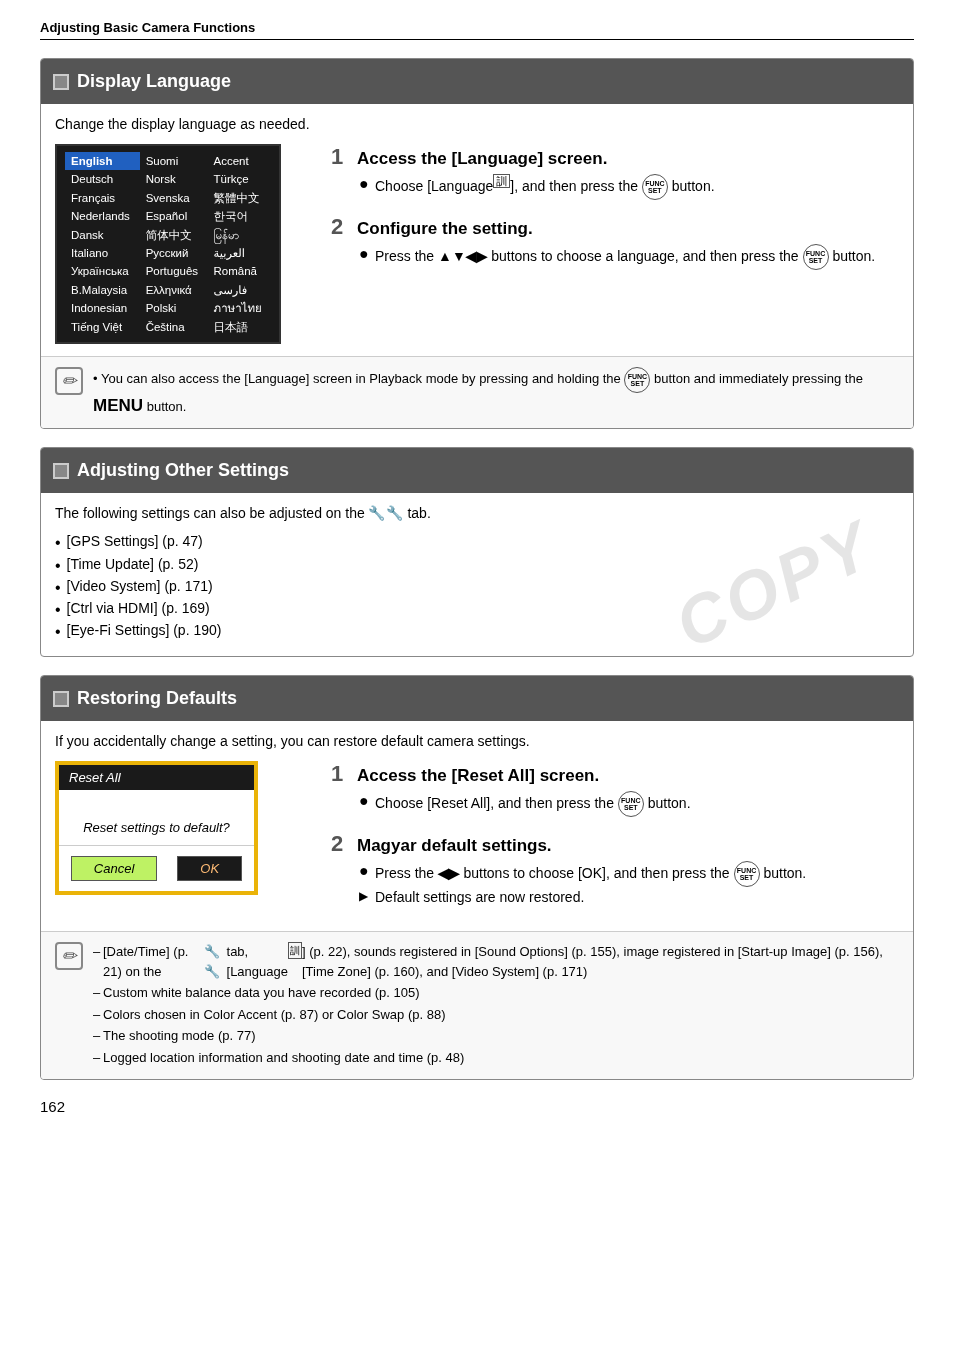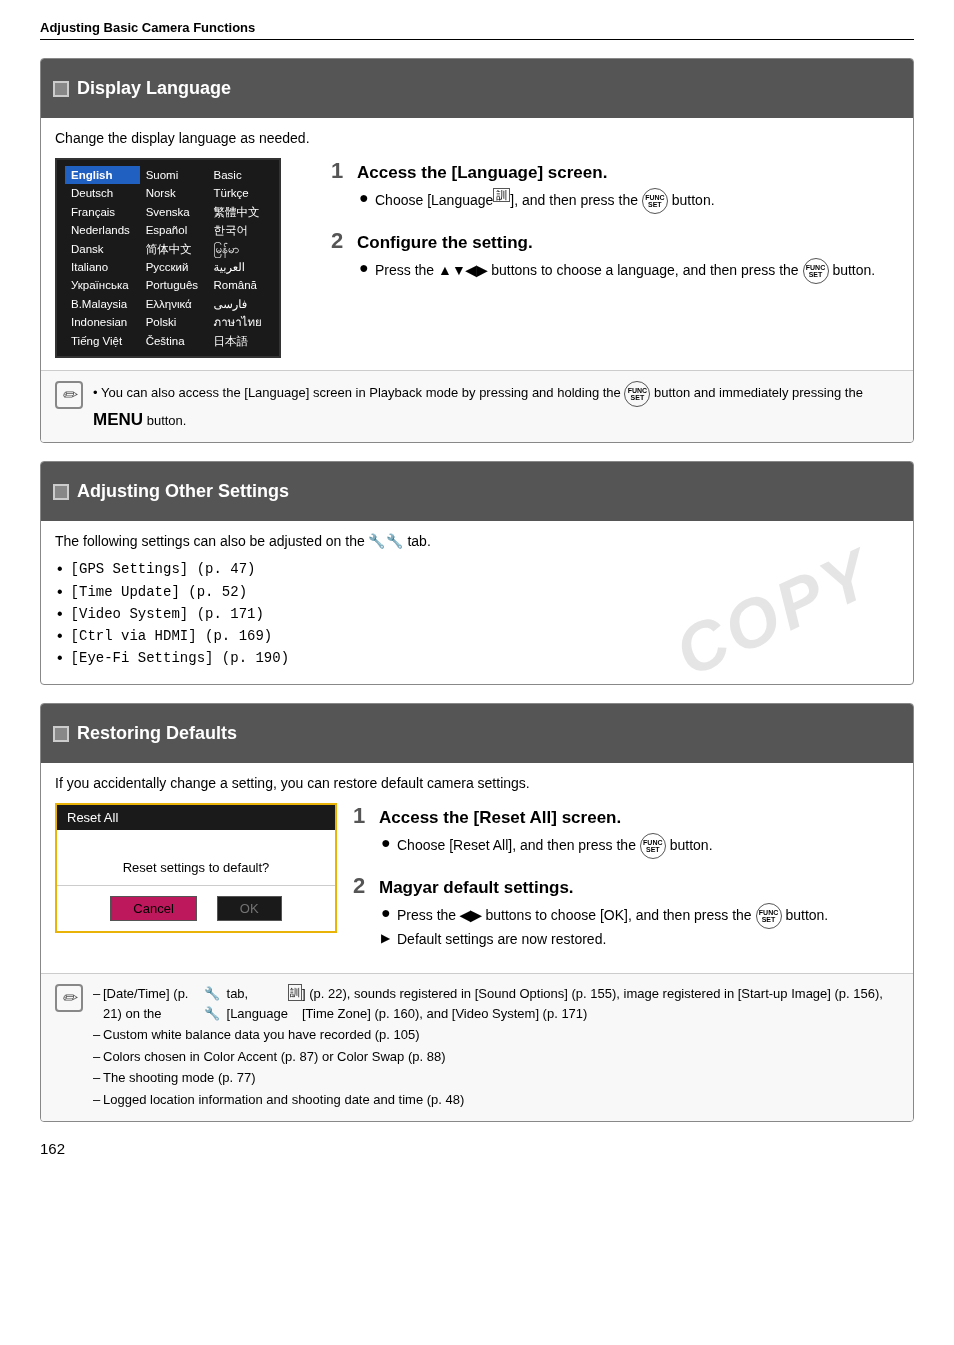--- a/index.html
+++ b/index.html
@@ -24,21 +24,21 @@
       border: 1px solid #888;
       border-radius: 4px;
       margin-bottom: 18px;
       overflow: hidden;
     }
     .section-title {
       background: #555;
       color: #fff;
       font-weight: bold;
       font-size: 18px;
-      padding: 19px 12px;
+      padding: 12px 12px;
       display: flex;
       align-items: center;
       gap: 8px;
     }
     .section-title-icon {
       display: inline-block;
       width: 16px;
       height: 16px;
       background: #888;
       border: 2px solid #ccc;
@@ -157,21 +157,20 @@
     .bullet-list {
       list-style: none;
       padding-left: 0;
     }
     .bullet-list li {
       display: flex;
       align-items: flex-start;
       gap: 6px;
       margin-bottom: 3px;
       font-size: 14px;
-      font-family: Liberation Mono, monospace;
     }
     .bullet-list li::before {
       content: "•";
       font-size: 16px;
       line-height: 1.2;
     }
     
     .copy-watermark {
       position: absolute;
       font-size: 68px;
@@ -183,24 +182,25 @@
       right: 20px;
       letter-spacing: 4px;
       font-style: italic;
     }
     .other-settings-wrap {
       position: relative;
       overflow: hidden;
     }
     
     .reset-screen {
-      border: 2px solid #eab308;
-      width: 282px;
+      border: 4px solid #eab308;
+      width: 203px;
       padding: 0;
       background: #fff;
+      font-style: italic;
     }
     .reset-screen-title {
       background: #1a1a1a;
       color: #fff;
       font-size: 13px;
       padding: 5px 10px;
     }
     .reset-screen-body {
       padding: 30px 10px 10px 10px;
       text-align: center;
@@ -210,25 +210,25 @@
       display: flex;
       justify-content: center;
       gap: 20px;
       padding: 10px;
       border-top: 1px solid #ccc;
     }
     .reset-btn {
       border: 1px solid #555;
       padding: 4px 22px;
       font-size: 13px;
-      background: #be185d;
+      background: #bef264;
     }
     .reset-btn.active {
       background: #1a1a1a;
-      color: #737373;
+      color: #fdba74;
     }
     
     .bottom-note {
       display: flex;
       gap: 10px;
       padding: 10px 14px;
       font-size: 13px;
       border-top: 1px solid #ccc;
       background: #f8f8f8;
     }
@@ -289,21 +289,21 @@
     <div class="section-desc">Change the display language as needed.</div>
     <div class="two-col">
 
       <div class="left-col">
         <div class="lang-table">
           <table>
             <tbody>
                 <tr>
               <td style="background:#2060c0;color:#fff;font-weight:bold;">English</td>
               <td>Suomi</td>
-              <td>Basic</td>
+              <td>Accent</td>
             </tr>
             <tr>
               <td>Deutsch</td>
               <td>Norsk</td>
               <td>Türkçe</td>
             </tr>
             <tr>
               <td>Français</td>
               <td>Svenska</td>
               <td>繁體中文</td>

